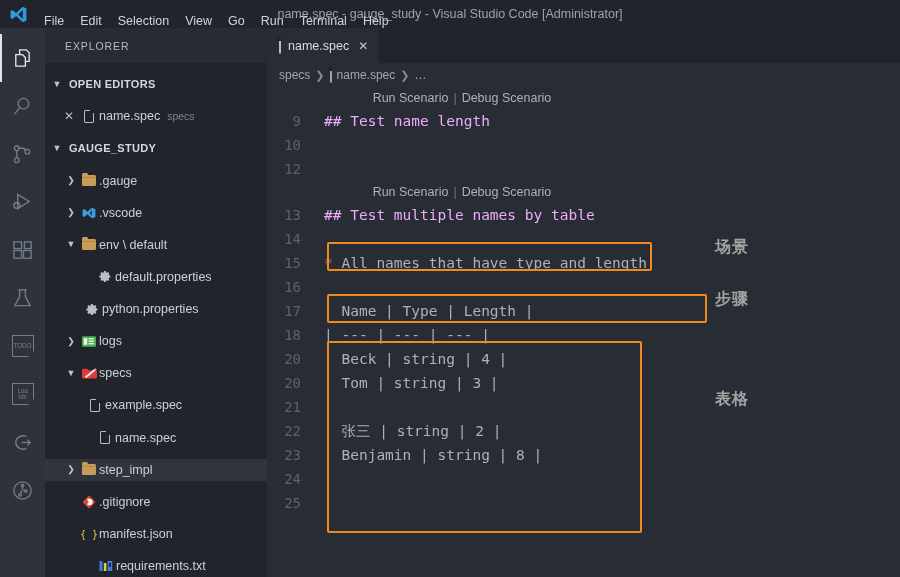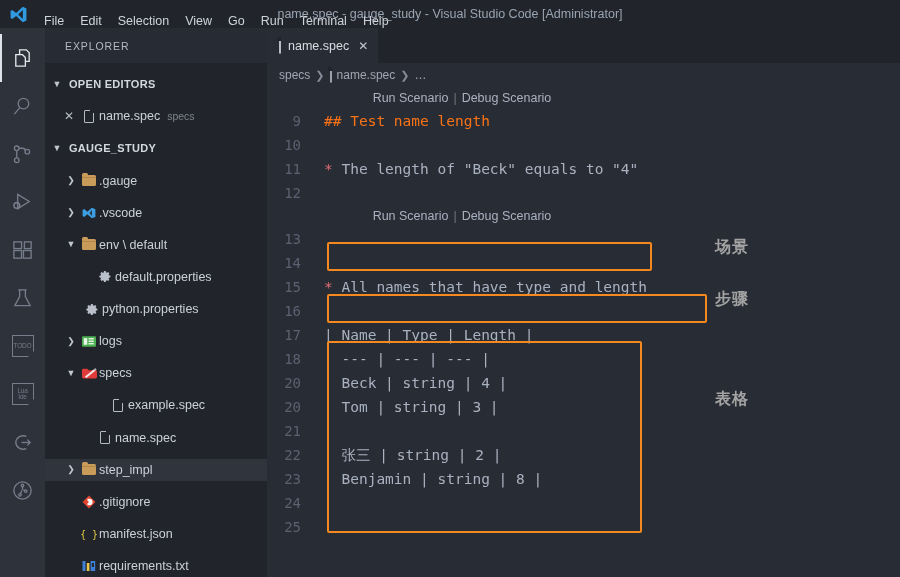--- a/index.html
+++ b/index.html
@@ -139,21 +139,21 @@
   }
   .ltext { padding-left: 11px; white-space: pre; color: #a9b2c0; }
   .codelens {
     height: 22px; display: flex; align-items: center;
     font-family: "Liberation Sans", sans-serif; font-size: 12.5px; color: #8b93a1;
   }
   .codelens .lnum { color: transparent; }
   .cl-link { cursor: pointer; }
   .cl-bar { margin: 0 5px; color: #6d7480; }
 
-  .tok-head  { color: #f97316; }
+  .tok-head  { color: #f0abfc; }
   .tok-star  { color: #e06c75; }
   .tok-text  { color: #a9b2c0; }
 
   
   .hl {
     position: absolute; border: 2px solid #f5881f; border-radius: 2px;
     pointer-events: none;
   }
   .cn-label {
     position: absolute; color: #a3a3a3; font-weight: bold; font-size: 16px;
@@ -371,21 +371,21 @@
         <span class="ficon">
           <svg width="15" height="12" viewBox="0 0 17 13">
             <path d="M0 3.2 Q0 1.6 1.6 1.6 H6 L7.6 3.4 H15.4 Q17 3.4 17 5 V11 Q17 12.6 15.4 12.6 H1.6 Q0 12.6 0 11 Z" fill="#e03a3a"></path>
             <path d="M3 10.8 L13.5 2.2 L15.4 3.6 L5 12.2 Z" fill="#f3f3f3" opacity=".92"></path>
             <path d="M13.5 2.2 L15 1 L16.6 2.2 L15.4 3.6 Z" fill="#bdbdbd"></path>
           </svg>
         </span>
         <span>specs</span>
       </div>
 
-      <div class="tree-row" style="padding-left:40px;margin-left:23px;">
+      <div class="tree-row" style="padding-left:40px;">
         <span class="ficon">
             <span class="filepage"></span>
           </span>
         <span>example.spec</span>
       </div>
 
       <div class="tree-row" style="padding-left:50px;">
         <span class="ficon">
             <span class="filepage"></span>
           </span>
@@ -413,21 +413,21 @@
 
       <div class="tree-row" style="padding-left:34px;">
         <span class="ficon">
           <svg width="16" height="14" viewBox="0 0 18 15">
             <text x="9" y="11.6" font-family="DejaVu Sans Mono, monospace" font-size="11" fill="#e3c842" text-anchor="middle">{ }</text>
           </svg>
         </span>
         <span>manifest.json</span>
       </div>
 
-      <div class="tree-row" style="padding-left:34px;">
+      <div class="tree-row" style="padding-left:34px;margin-left:17px;">
         <span class="ficon">
           <svg width="14" height="12" viewBox="0 0 14 12">
             <rect x="0.5" y="1" width="3" height="10" fill="#3d7fd6"></rect>
             <rect x="4.8" y="3" width="2.6" height="8" fill="#e8c84a"></rect>
             <rect x="8.6" y="1" width="4.6" height="10" fill="#3d7fd6"></rect>
             <rect x="9.9" y="3" width="2" height="4" fill="#21252b"></rect>
           </svg>
         </span>
         <span>requirements.txt</span>
       </div>
@@ -466,39 +466,36 @@
           <div class="line">
             <span class="lnum">9</span>
             <span class="ltext tok-head">## Test name length</span>
           </div>
 
           <div class="line">
             <span class="lnum">10</span>
             <span class="ltext"></span>
           </div>
 
-          <div class="line">
-            <span class="lnum">11</span>
-            <span class="ltext"><span class="tok-star">*</span><span class="tok-text"> The length of "Beck" equals to "4"</span></span>
-          </div>
 
           <div class="line">
             <span class="lnum">12</span>
             <span class="ltext"></span>
           </div>
 
           <div class="codelens">
             <span class="lnum">·</span>
             <span class="ltext" style="font-family:'Liberation Sans',sans-serif;">
               <span class="cl-link">Run Scenario</span><span class="cl-bar">|</span><span class="cl-link">Debug Scenario</span>
             </span>
           </div>
 
           <div class="line">
             <span class="lnum">13</span>
+            <span class="ltext tok-head">## Test multiple names by table</span>
           </div>
 
           <div class="line">
             <span class="lnum">14</span>
             <span class="ltext"></span>
           </div>
 
           <div class="line">
             <span class="lnum">15</span>
             <span class="ltext"><span class="tok-star">*</span><span class="tok-text"> All names that have type and length</span></span>

